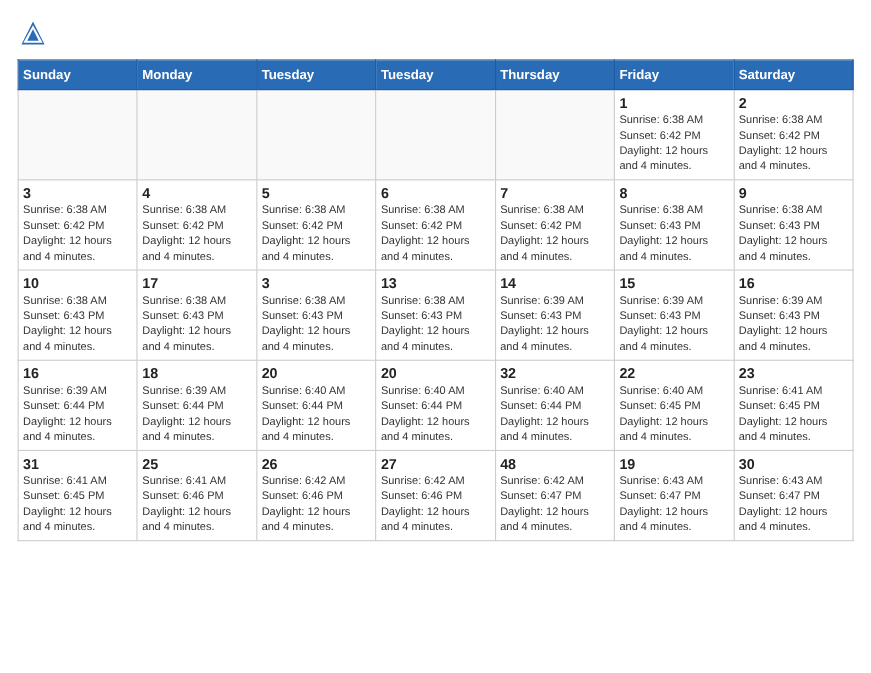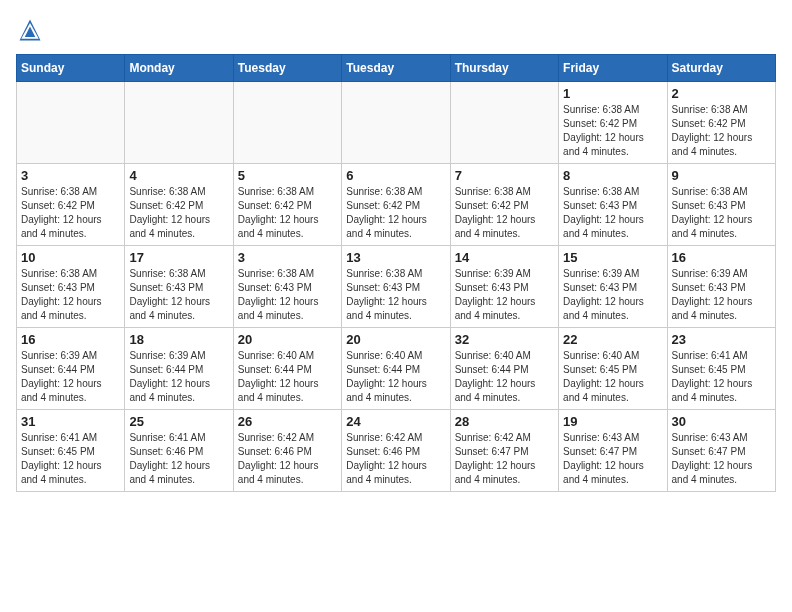--- a/index.html
+++ b/index.html
@@ -239,25 +239,25 @@
         </td>
         <td>
           <span class="day-number">25</span>
           <div class="day-info">Sunrise: 6:41 AM<br>Sunset: 6:46 PM<br>Daylight: 12 hours and 4 minutes.</div>
         </td>
         <td>
           <span class="day-number">26</span>
           <div class="day-info">Sunrise: 6:42 AM<br>Sunset: 6:46 PM<br>Daylight: 12 hours and 4 minutes.</div>
         </td>
         <td>
-          <span class="day-number">24</span>
+          <span class="day-number">27</span>
           <div class="day-info">Sunrise: 6:42 AM<br>Sunset: 6:46 PM<br>Daylight: 12 hours and 4 minutes.</div>
         </td>
         <td>
-          <span class="day-number">28</span>
+          <span class="day-number">48</span>
           <div class="day-info">Sunrise: 6:42 AM<br>Sunset: 6:47 PM<br>Daylight: 12 hours and 4 minutes.</div>
         </td>
         <td>
           <span class="day-number">19</span>
           <div class="day-info">Sunrise: 6:43 AM<br>Sunset: 6:47 PM<br>Daylight: 12 hours and 4 minutes.</div>
         </td>
         <td>
           <span class="day-number">30</span>
           <div class="day-info">Sunrise: 6:43 AM<br>Sunset: 6:47 PM<br>Daylight: 12 hours and 4 minutes.</div>
         </td>

